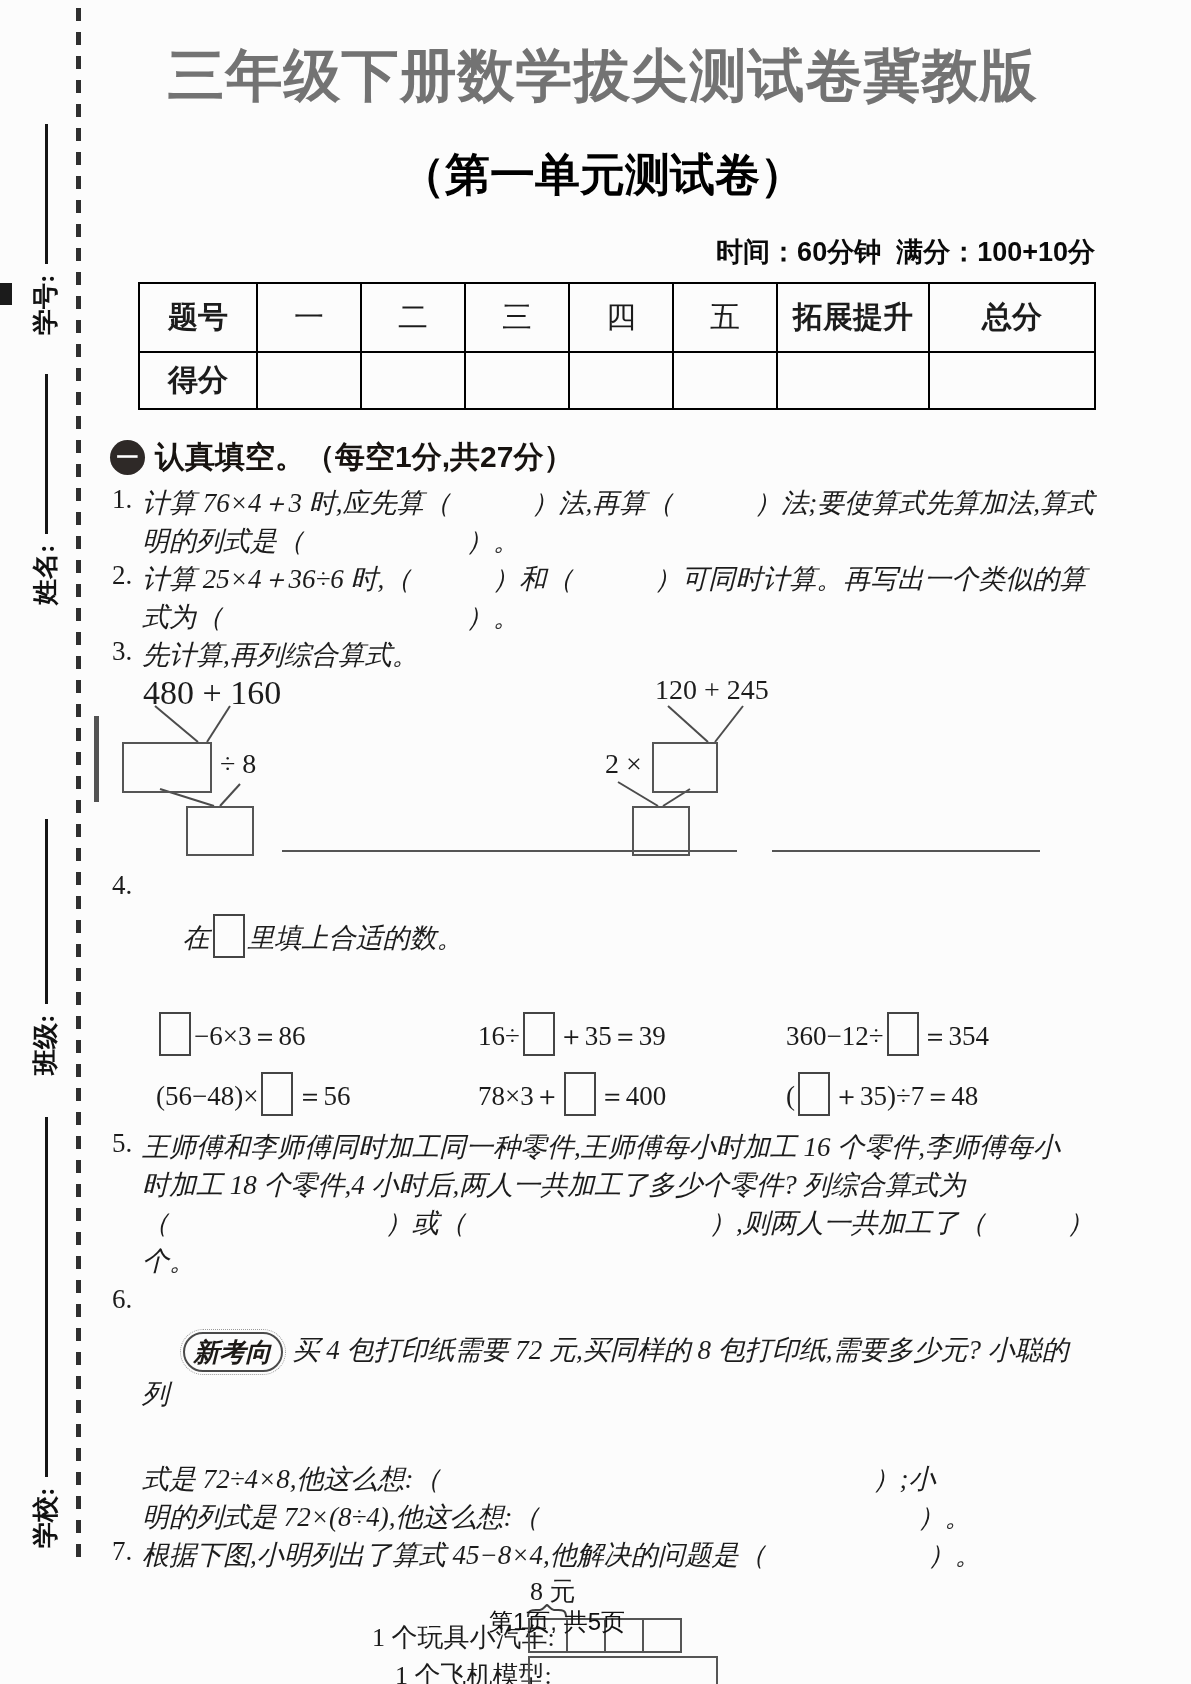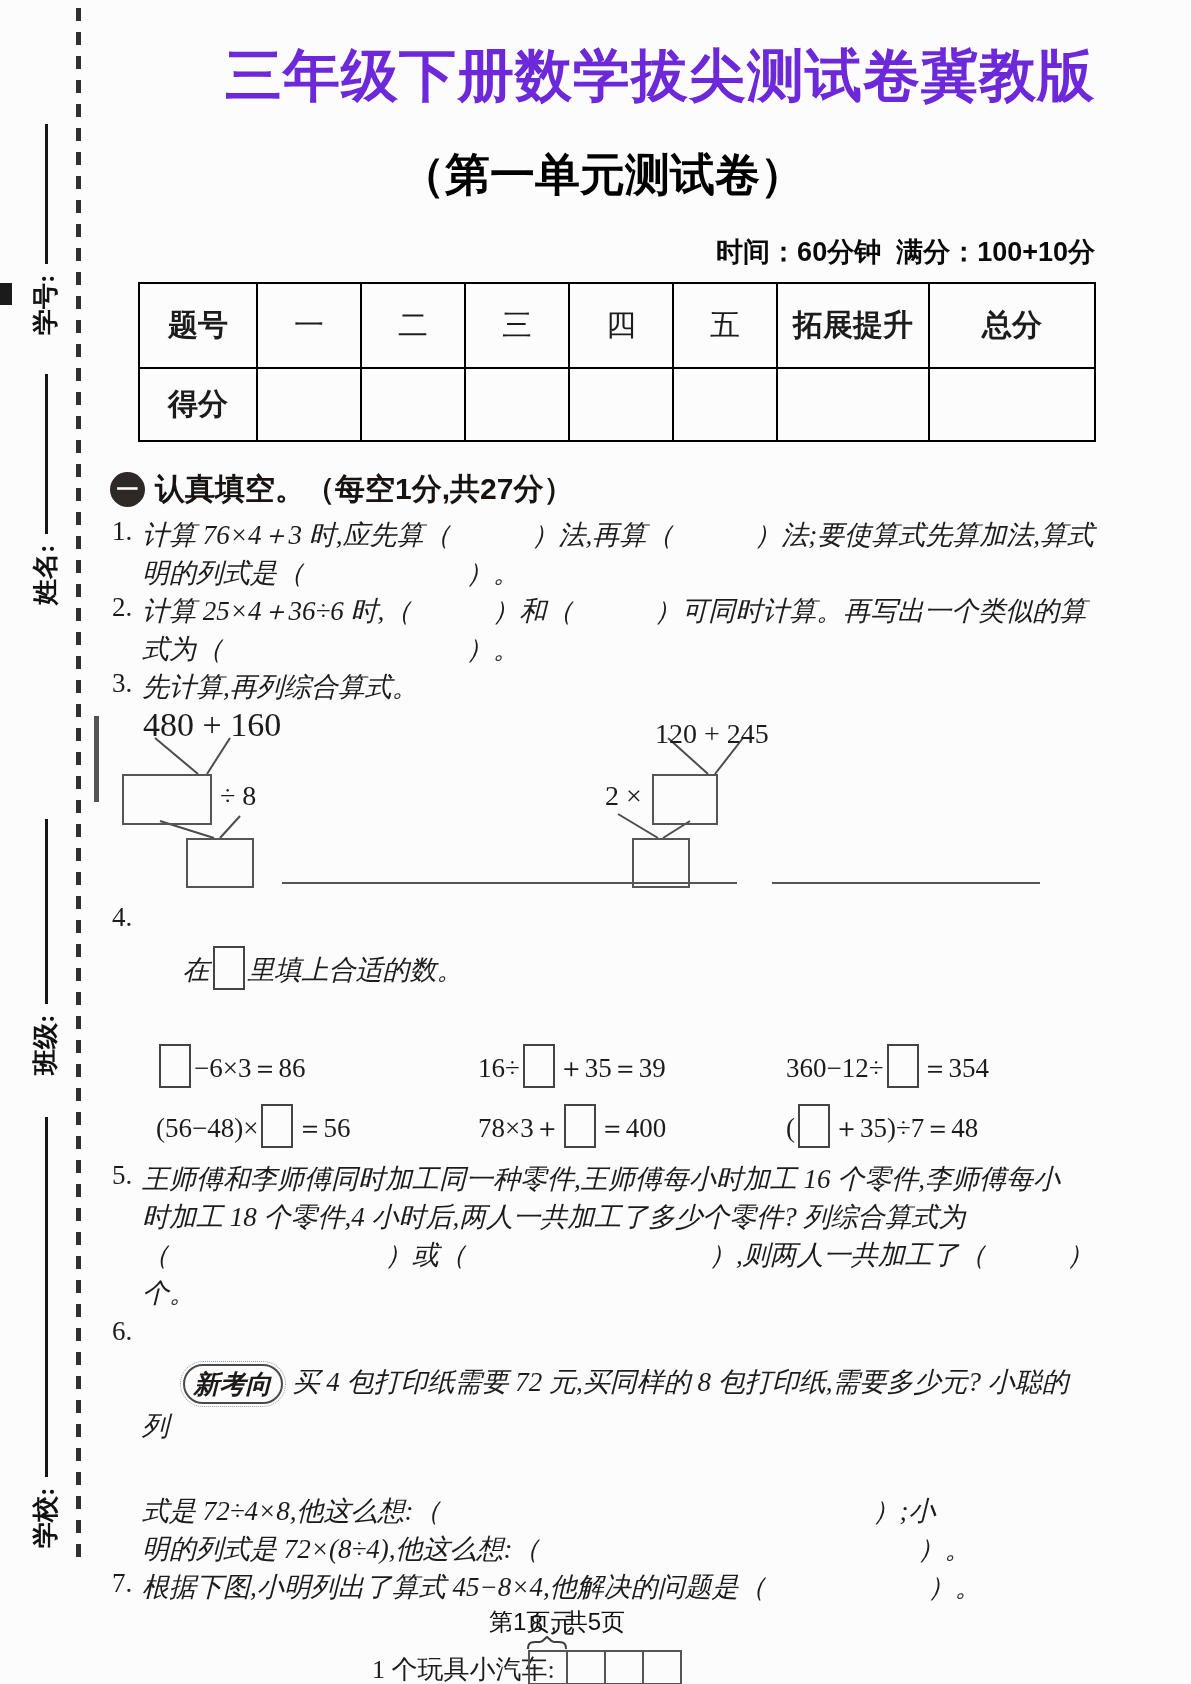--- a/index.html
+++ b/index.html
@@ -15,34 +15,34 @@
   }
   .side-item {
     position:absolute; transform-origin:0 0; transform:rotate(-90deg);
     white-space:nowrap; font-size:26px; font-weight:600; color:#111;
   }
   .side-rule { display:inline-block; border-bottom:3px solid #161616; margin-left:10px; vertical-align:6px; }
   .artifact { position:absolute; background:#1b1b1b; }
 
   .main { position:absolute; left:110px; top:40px; width:985px; }
   .title {
-    margin:0; text-align:right; font-family:"Liberation Sans","DejaVu Sans",sans-serif;
-    font-size:57px; line-height:70px; font-weight:900; letter-spacing:1px; color:#6d28d9;
+    margin:0; text-align:center; font-family:"Liberation Sans","DejaVu Sans",sans-serif;
+    font-size:57px; line-height:70px; font-weight:900; letter-spacing:1px; color:#737373;
   }
   .subtitle {
     margin:36px 0 0 0; text-align:center; font-family:"Liberation Sans","DejaVu Sans",sans-serif;
     font-size:45px; line-height:58px; font-weight:900; color:#000;
   }
   .exam-info {
     margin-top:30px; text-align:right; white-space:pre;
     font-family:"Liberation Sans","DejaVu Sans",sans-serif; font-size:27px; font-weight:600; color:#0a0a0a;
   }
   table.score { border-collapse:collapse; table-layout:fixed; margin:12px 0 0 28px; width:958px; }
   table.score td {
-    border:2px solid #000; text-align:center; vertical-align:middle; padding:8px;
+    border:2px solid #000; text-align:center; vertical-align:middle; padding:0;
   }
   tr.score-head td { height:67px; font-size:30px; }
   tr.score-vals td { height:55px; }
   .cell-strong { font-family:"Liberation Sans","DejaVu Sans",sans-serif; font-weight:700; }
   .cell-heavy  { font-family:"Liberation Sans","DejaVu Sans",sans-serif; font-weight:900; }
 
   .section-head {
     margin:26px 0 0 0; height:42px; display:flex; align-items:center; gap:10px;
     font-family:"Liberation Sans","DejaVu Sans",sans-serif; font-size:30px; font-weight:800; color:#171310;
   }
@@ -169,21 +169,21 @@
       <line x1="558" y1="32" x2="598" y2="68"></line>
       <line x1="633" y1="32" x2="605" y2="68"></line>
       <line x1="508" y1="108" x2="548" y2="132"></line>
       <line x1="580" y1="115" x2="553" y2="132"></line>
     </svg>
     <div class="dia-label" style="left:33px;top:0;font-size:34px;">480 + 160</div>
     <div class="flow-box" style="left:12px;top:68px;width:86px;height:47px;"></div>
     <div class="dia-label" style="left:110px;top:74px;font-size:28px;">÷ 8</div>
     <div class="flow-box" style="left:76px;top:132px;width:64px;height:46px;"></div>
     <div class="ans-line" style="left:172px;top:176px;width:455px;"></div>
-    <div class="dia-label" style="left:545px;top:12px;font-size:28px;">120 + 245</div>
+    <div class="dia-label" style="left:545px;top:0;font-size:28px;">120 + 245</div>
     <div class="dia-label" style="left:495px;top:74px;font-size:28px;">2 ×</div>
     <div class="flow-box" style="left:542px;top:68px;width:62px;height:47px;"></div>
     <div class="flow-box" style="left:522px;top:132px;width:54px;height:46px;"></div>
     <div class="ans-line" style="left:662px;top:176px;width:268px;"></div>
   </div>
 
   <div class="q">
     <span class="q-num">4.</span>
     <div class="q-line" style="line-height:44px;">
       <span>在</span><span class="blank-box"></span><span>里填上合适的数。</span>

